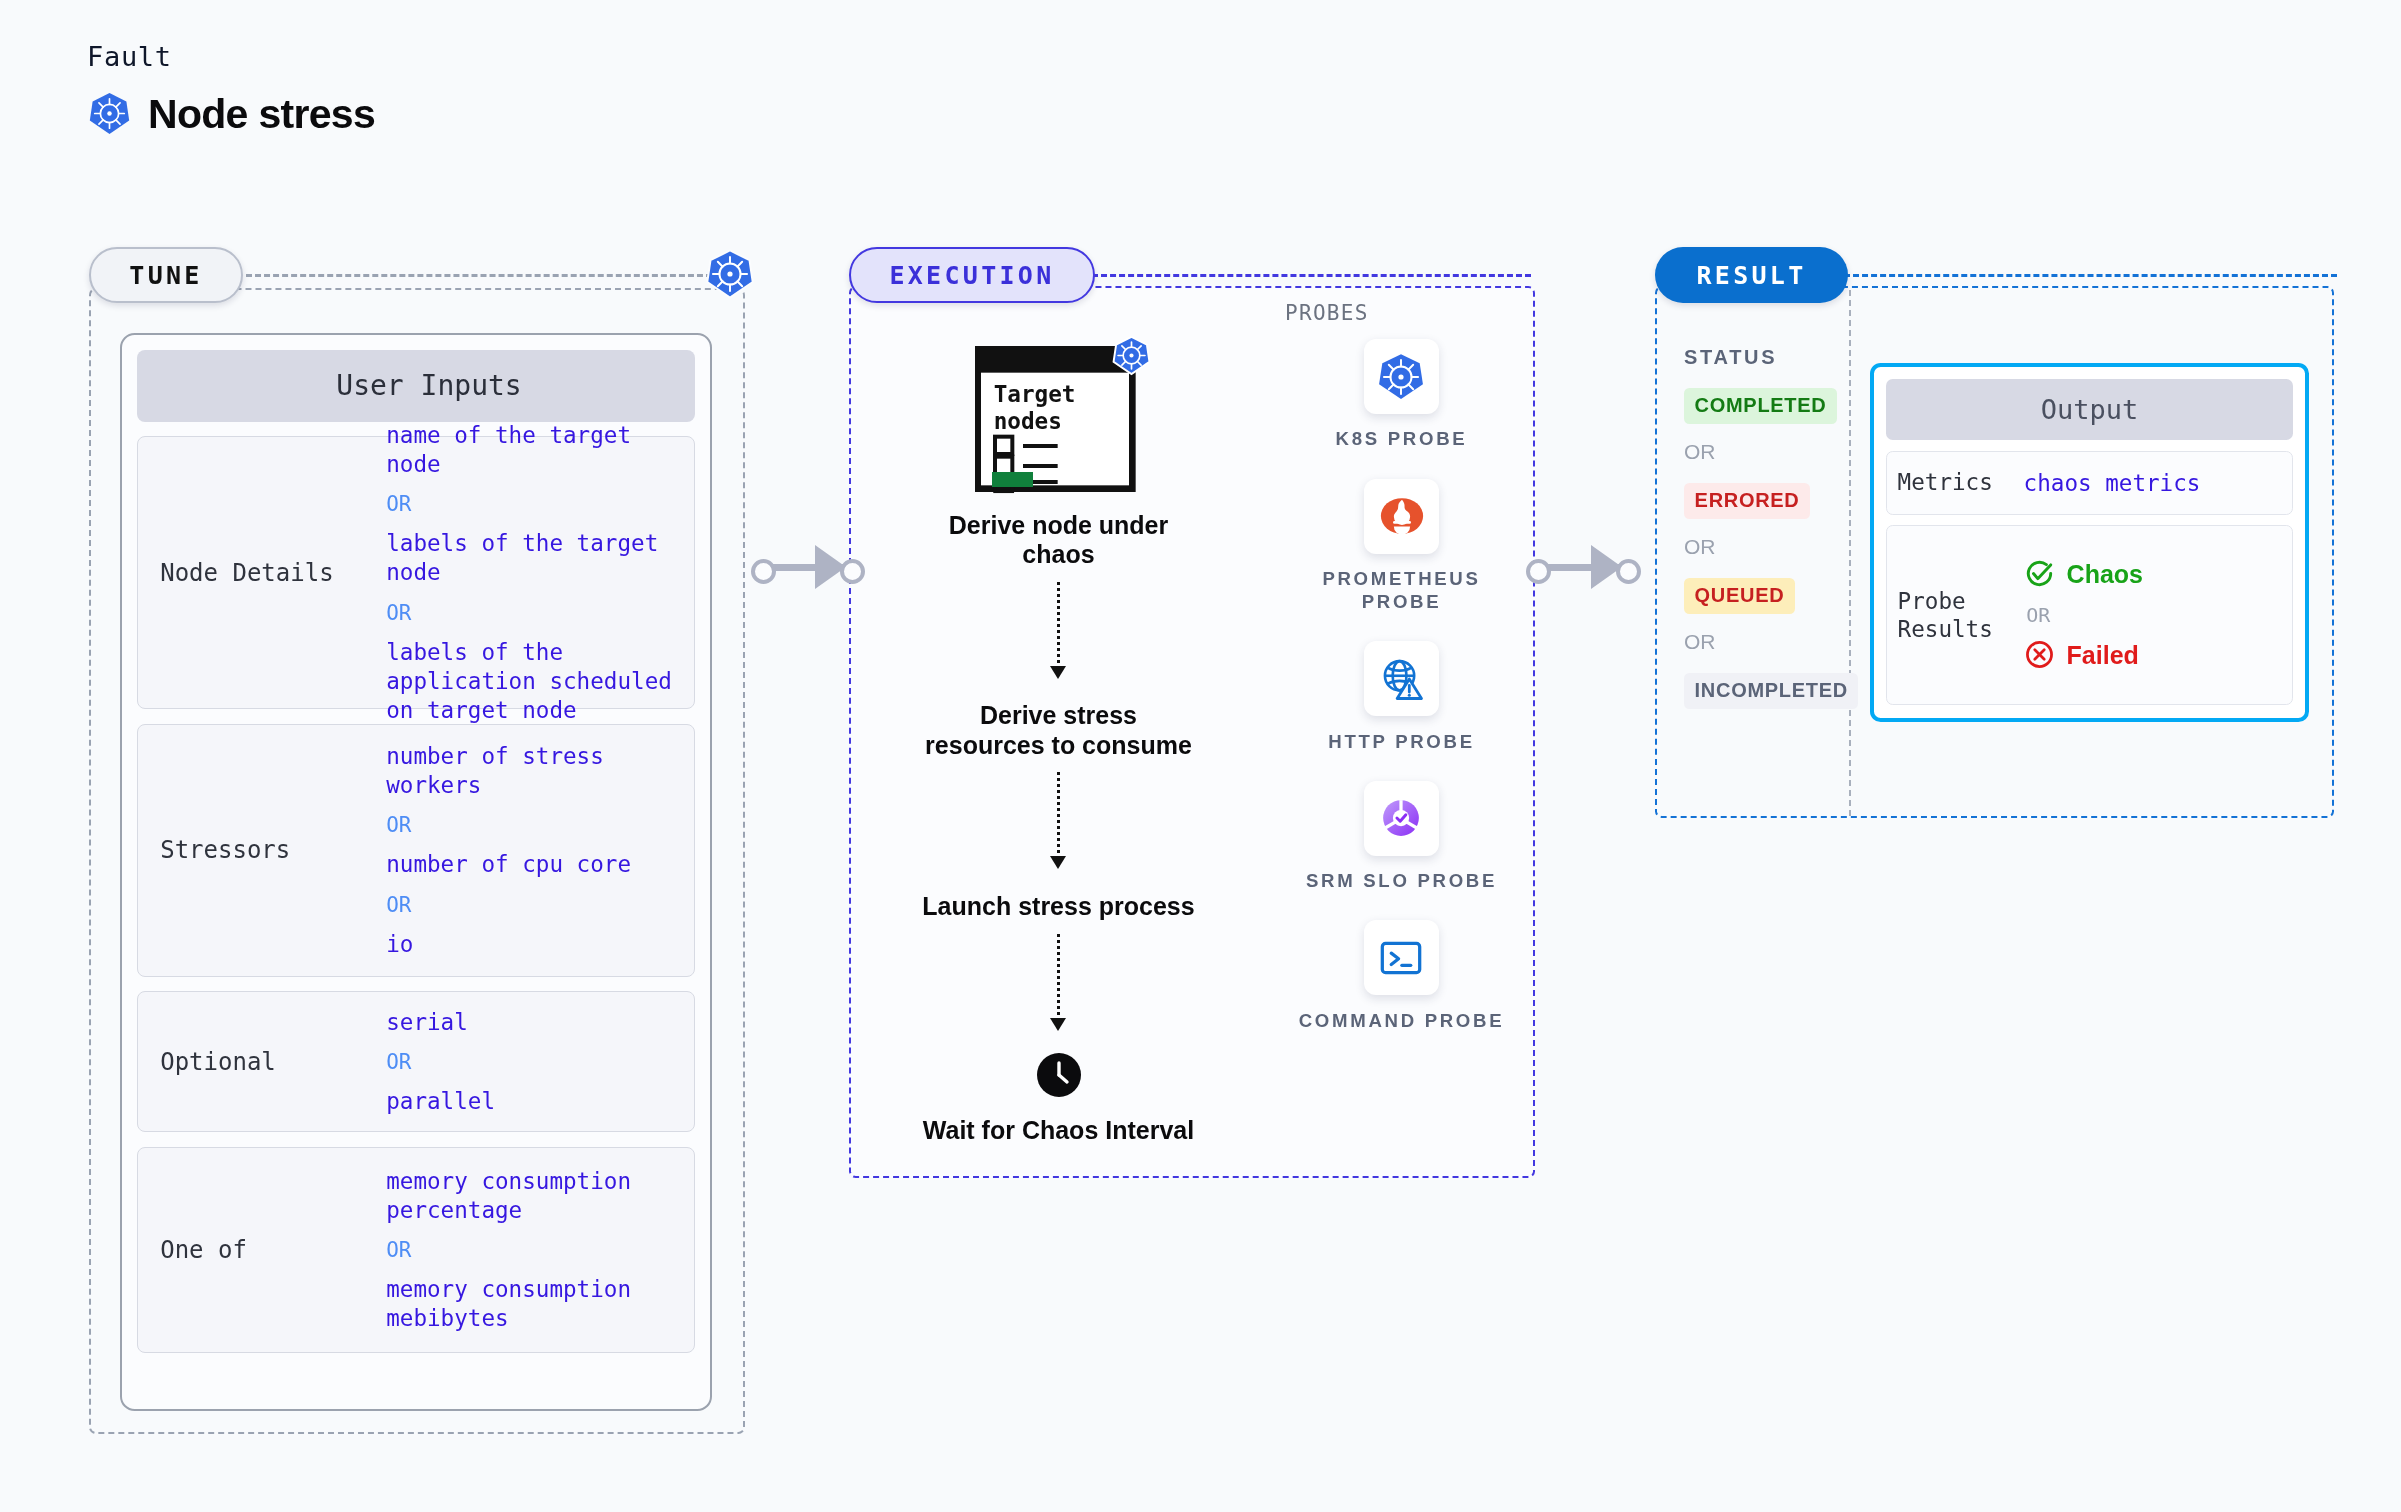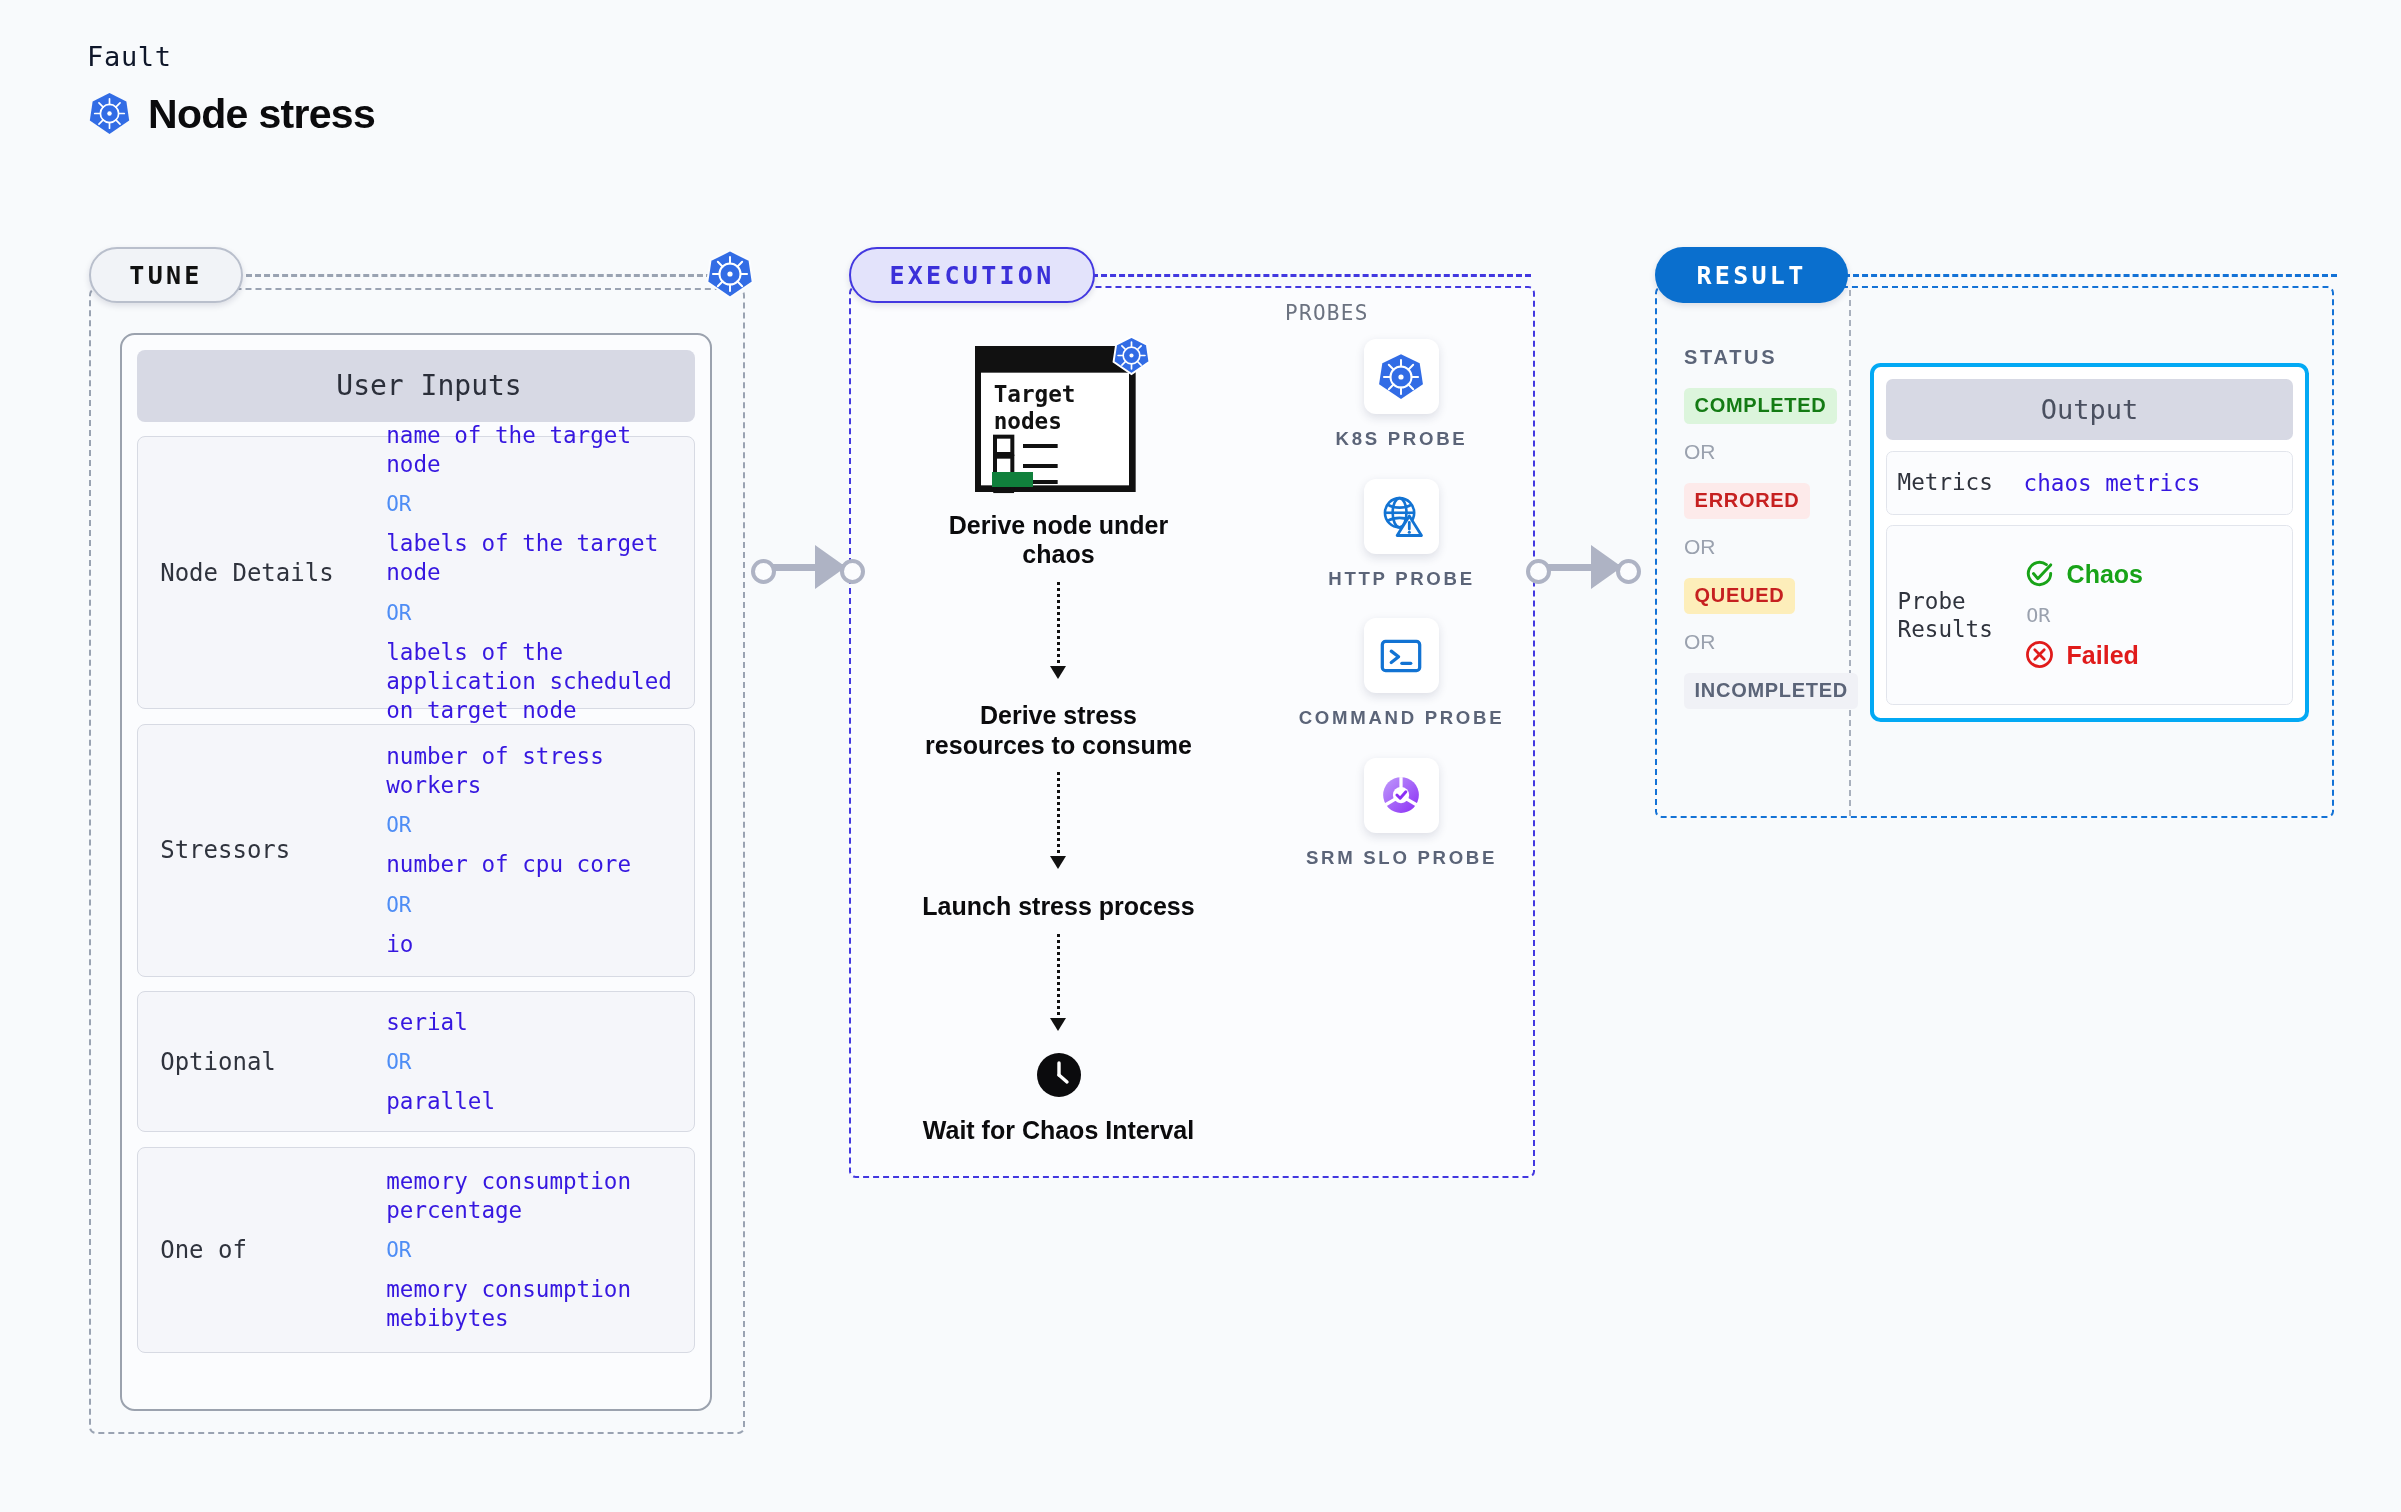--- a/index.html
+++ b/index.html
@@ -309,48 +309,48 @@
           <line x1="17" y1="17" x2="23" y2="23"></line>
             <line x1="41" y1="41" x2="47" y2="47"></line>
           <line x1="47" y1="17" x2="41" y2="23"></line>
             <line x1="23" y1="41" x2="17" y2="47"></line>
         </g>
       </svg>
     </div>
     <div class="probe-name">K8S PROBE</div>
   </div>
 
+  <div class="probe">
+    <div class="probe-icon">
+      <svg width="52" height="52" viewBox="0 0 64 64">
+        <ellipse cx="32" cy="32" rx="26" ry="22" fill="#e6522c"></ellipse>
+        <path d="M32 12c5 6 2 9 4 12 2 3 6 3 6 9a10 10 0 0 1-20 0c0-5 4-6 5-10 1-4-1-6 5-11z" fill="#fff"></path>
+        <rect x="21" y="38" width="22" height="3.6" rx="1.6" fill="#fff"></rect>
+        <path d="M22 45h20a10 10 0 0 1-20 0z" fill="#fff"></path>
+      </svg>
+    </div>
+    <div class="probe-name">PROMETHEUS PROBE</div>
+  </div>
 
   <div class="probe">
     <div class="probe-icon">
       <svg width="52" height="52" viewBox="0 0 64 64">
         <g stroke="#1273d3" stroke-width="3.2" fill="none">
           <circle cx="29" cy="28" r="18"></circle>
           <ellipse cx="29" cy="28" rx="8.5" ry="18"></ellipse>
           <line x1="11" y1="28" x2="47" y2="28"></line>
           <path d="M14 18c9 5 21 5 30 0"></path>
           <path d="M14 38c9-5 21-5 30 0"></path>
         </g>
         <path d="M41 32 L56 56 L26 56 Z" fill="#fbfcfe" stroke="#1273d3" stroke-width="3.4" stroke-linejoin="round"></path>
         <line x1="41" y1="40" x2="41" y2="48" stroke="#1273d3" stroke-width="3.4" stroke-linecap="round"></line>
         <circle cx="41" cy="52" r="1.9" fill="#1273d3"></circle>
       </svg>
     </div>
     <div class="probe-name">HTTP PROBE</div>
-  </div>
-
-  <div class="probe">
-    <div class="probe-icon">
-      <svg width="52" height="52" viewBox="0 0 64 64">
-        <rect x="9" y="14" width="46" height="36" rx="4" fill="none" stroke="#1273d3" stroke-width="4"></rect>
-        <polyline points="20,26 29,33 20,40" fill="none" stroke="#1273d3" stroke-width="4" stroke-linecap="round" stroke-linejoin="round"></polyline>
-        <line x1="33" y1="41" x2="44" y2="41" stroke="#1273d3" stroke-width="4" stroke-linecap="round"></line>
-      </svg>
-    </div>
-    <div class="probe-name">COMMAND PROBE</div>
   </div>
 
   <div class="probe">
     <div class="probe-icon">
       <svg width="52" height="52" viewBox="0 0 64 64">
         <defs>
           <linearGradient id="slograd" x1="0" y1="0" x2="1" y2="1">
             <stop offset="0%" stop-color="#c09bfb"></stop>
               <stop offset="100%" stop-color="#8b2ef5"></stop>
           </linearGradient>
@@ -359,20 +359,31 @@
         <g stroke="#fff" stroke-width="4">
           <line x1="32" y1="10" x2="32" y2="30"></line>
           <line x1="13" y1="44" x2="30" y2="34"></line>
           <line x1="51" y1="44" x2="34" y2="34"></line>
         </g>
         <circle cx="32" cy="32" r="10" fill="#fff"></circle>
         <polyline points="27,32 31,36 38,28" fill="none" stroke="#8b2ef5" stroke-width="3.6" stroke-linecap="round" stroke-linejoin="round"></polyline>
       </svg>
     </div>
     <div class="probe-name">SRM SLO PROBE</div>
+  </div>
+
+  <div class="probe">
+    <div class="probe-icon">
+      <svg width="52" height="52" viewBox="0 0 64 64">
+        <rect x="9" y="14" width="46" height="36" rx="4" fill="none" stroke="#1273d3" stroke-width="4"></rect>
+        <polyline points="20,26 29,33 20,40" fill="none" stroke="#1273d3" stroke-width="4" stroke-linecap="round" stroke-linejoin="round"></polyline>
+        <line x1="33" y1="41" x2="44" y2="41" stroke="#1273d3" stroke-width="4" stroke-linecap="round"></line>
+      </svg>
+    </div>
+    <div class="probe-name">COMMAND PROBE</div>
   </div>
 </div>
 
 <div class="conn-dot" style="left:1526px;top:559px;"></div>
 <div class="conn" style="left:1541px;top:564px;width:93px;"></div>
 <div class="conn-head" style="left:1591px;top:545px;"></div>
 <div class="conn-dot" style="left:1616px;top:559px;"></div>
 
 <div id="result-cyan"></div>
 <div id="result-panel" class="panel"></div>

